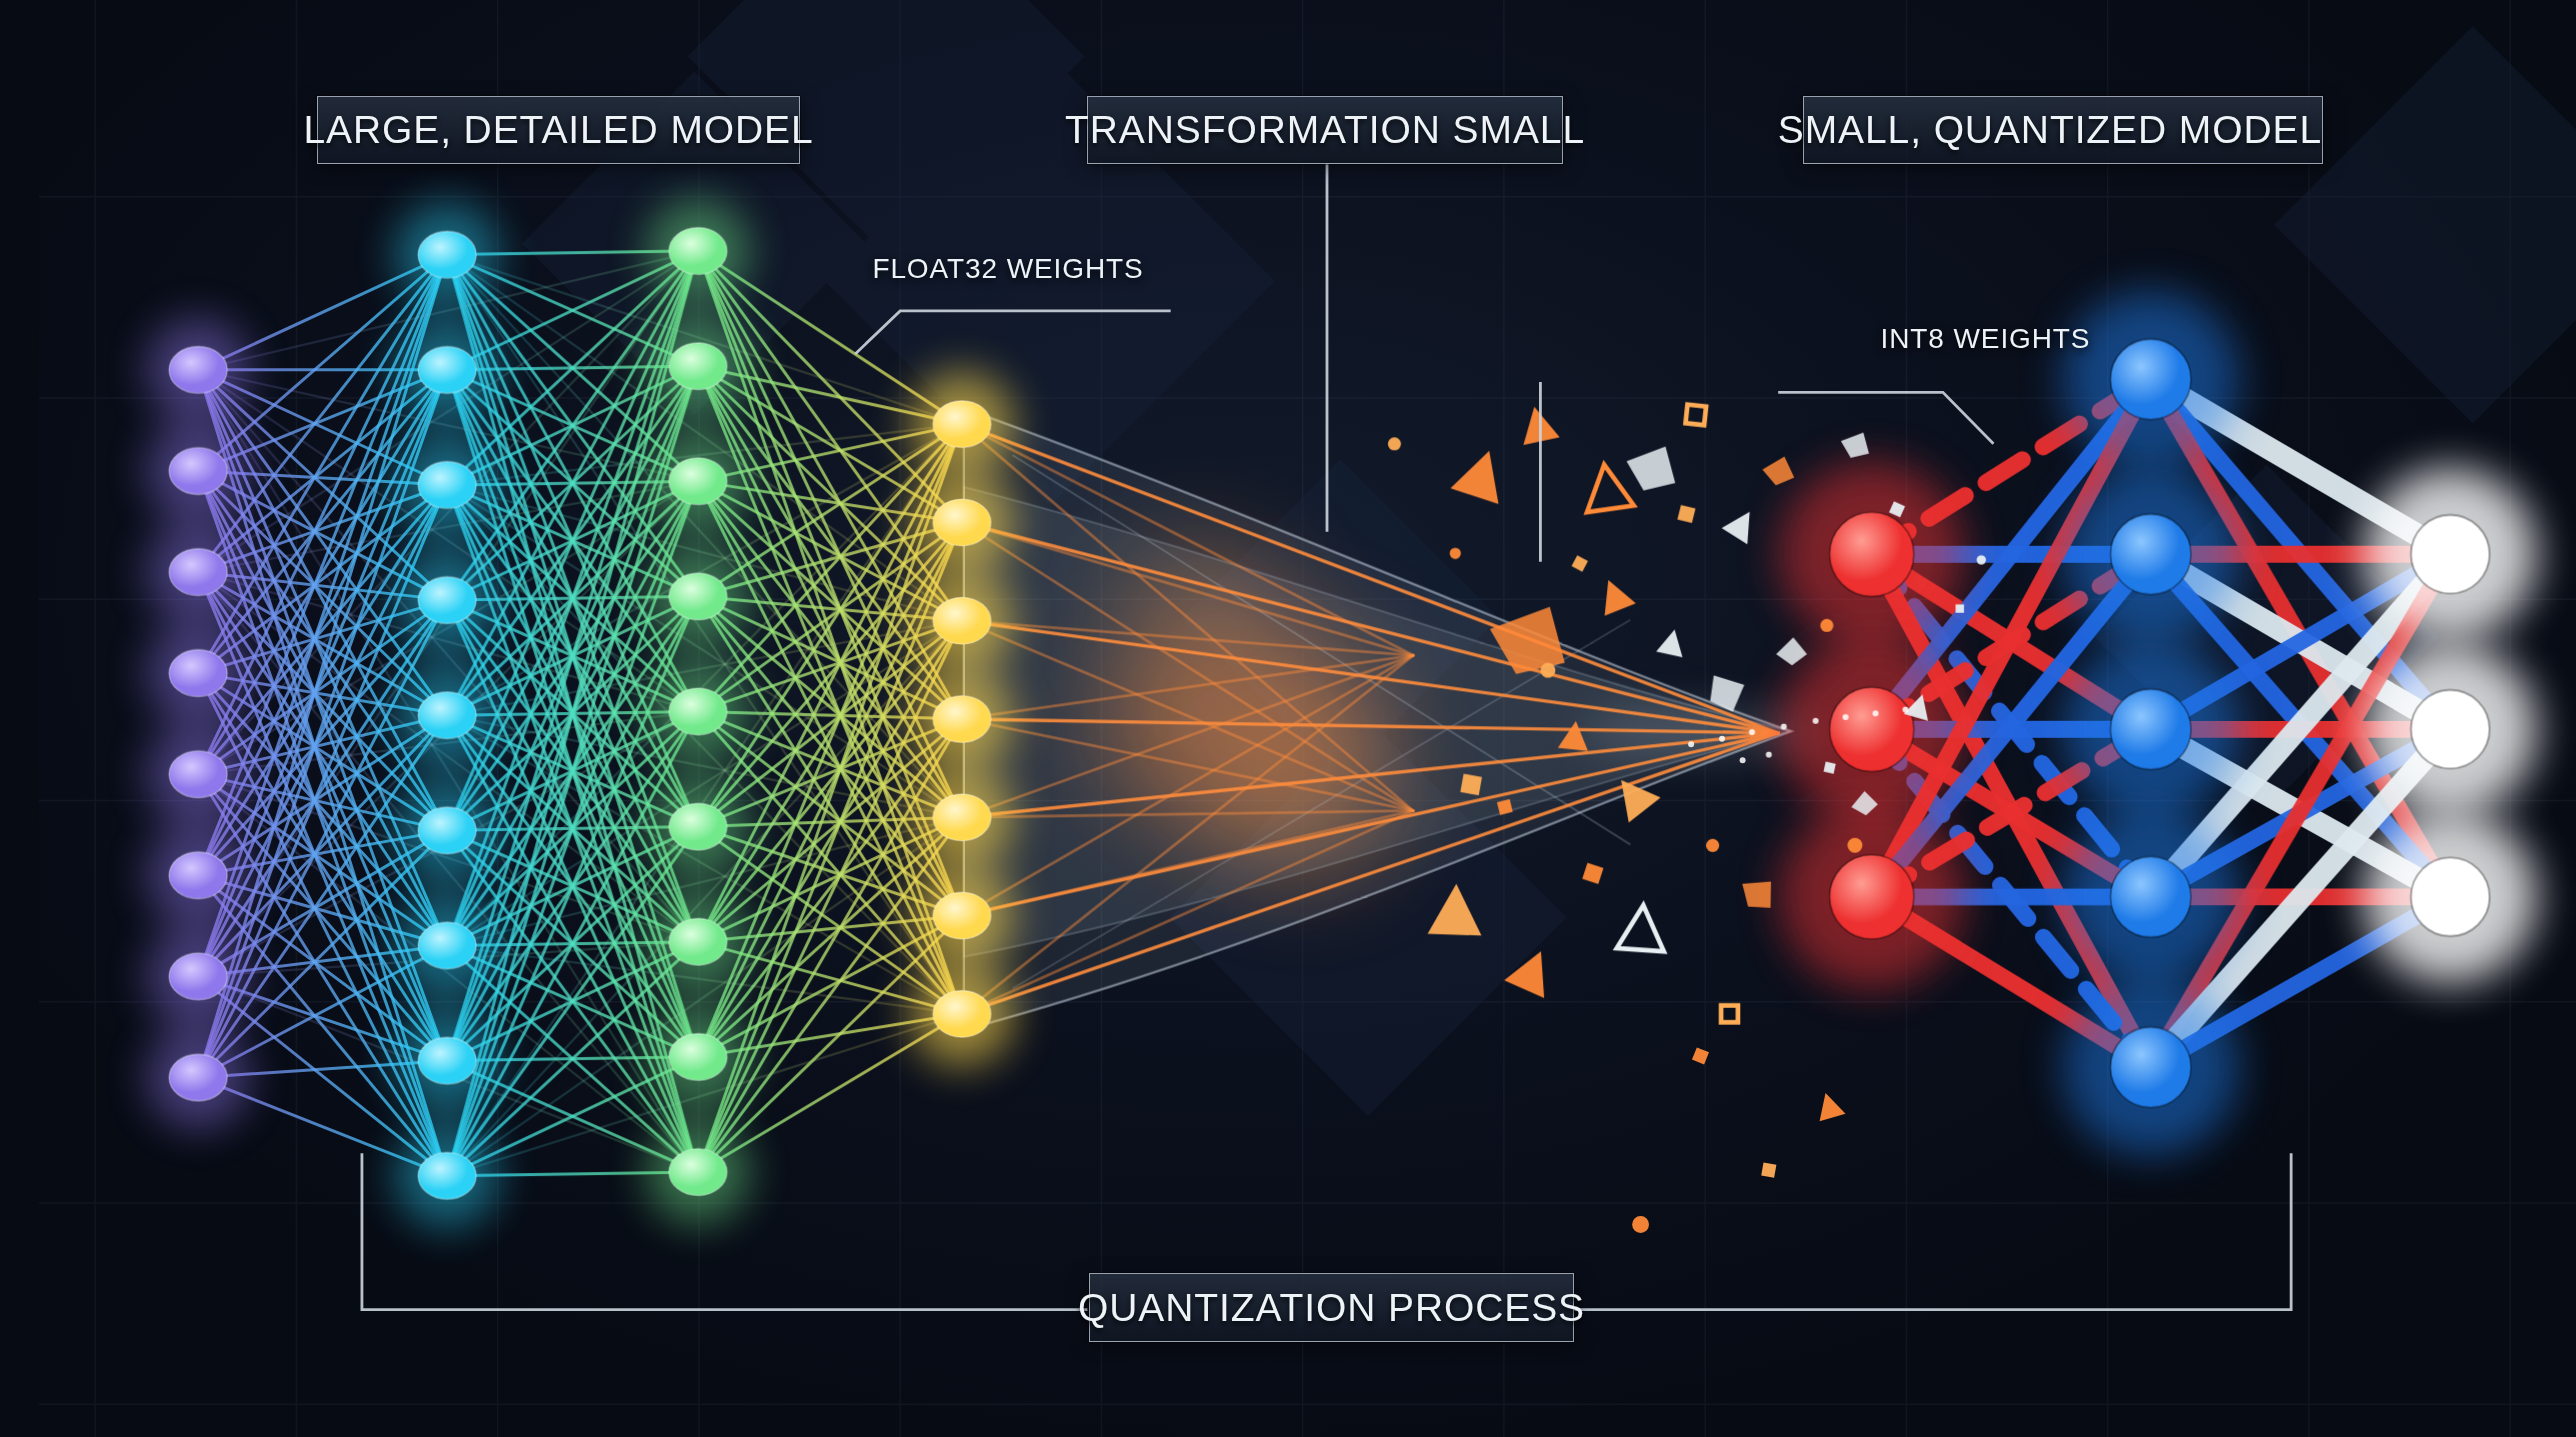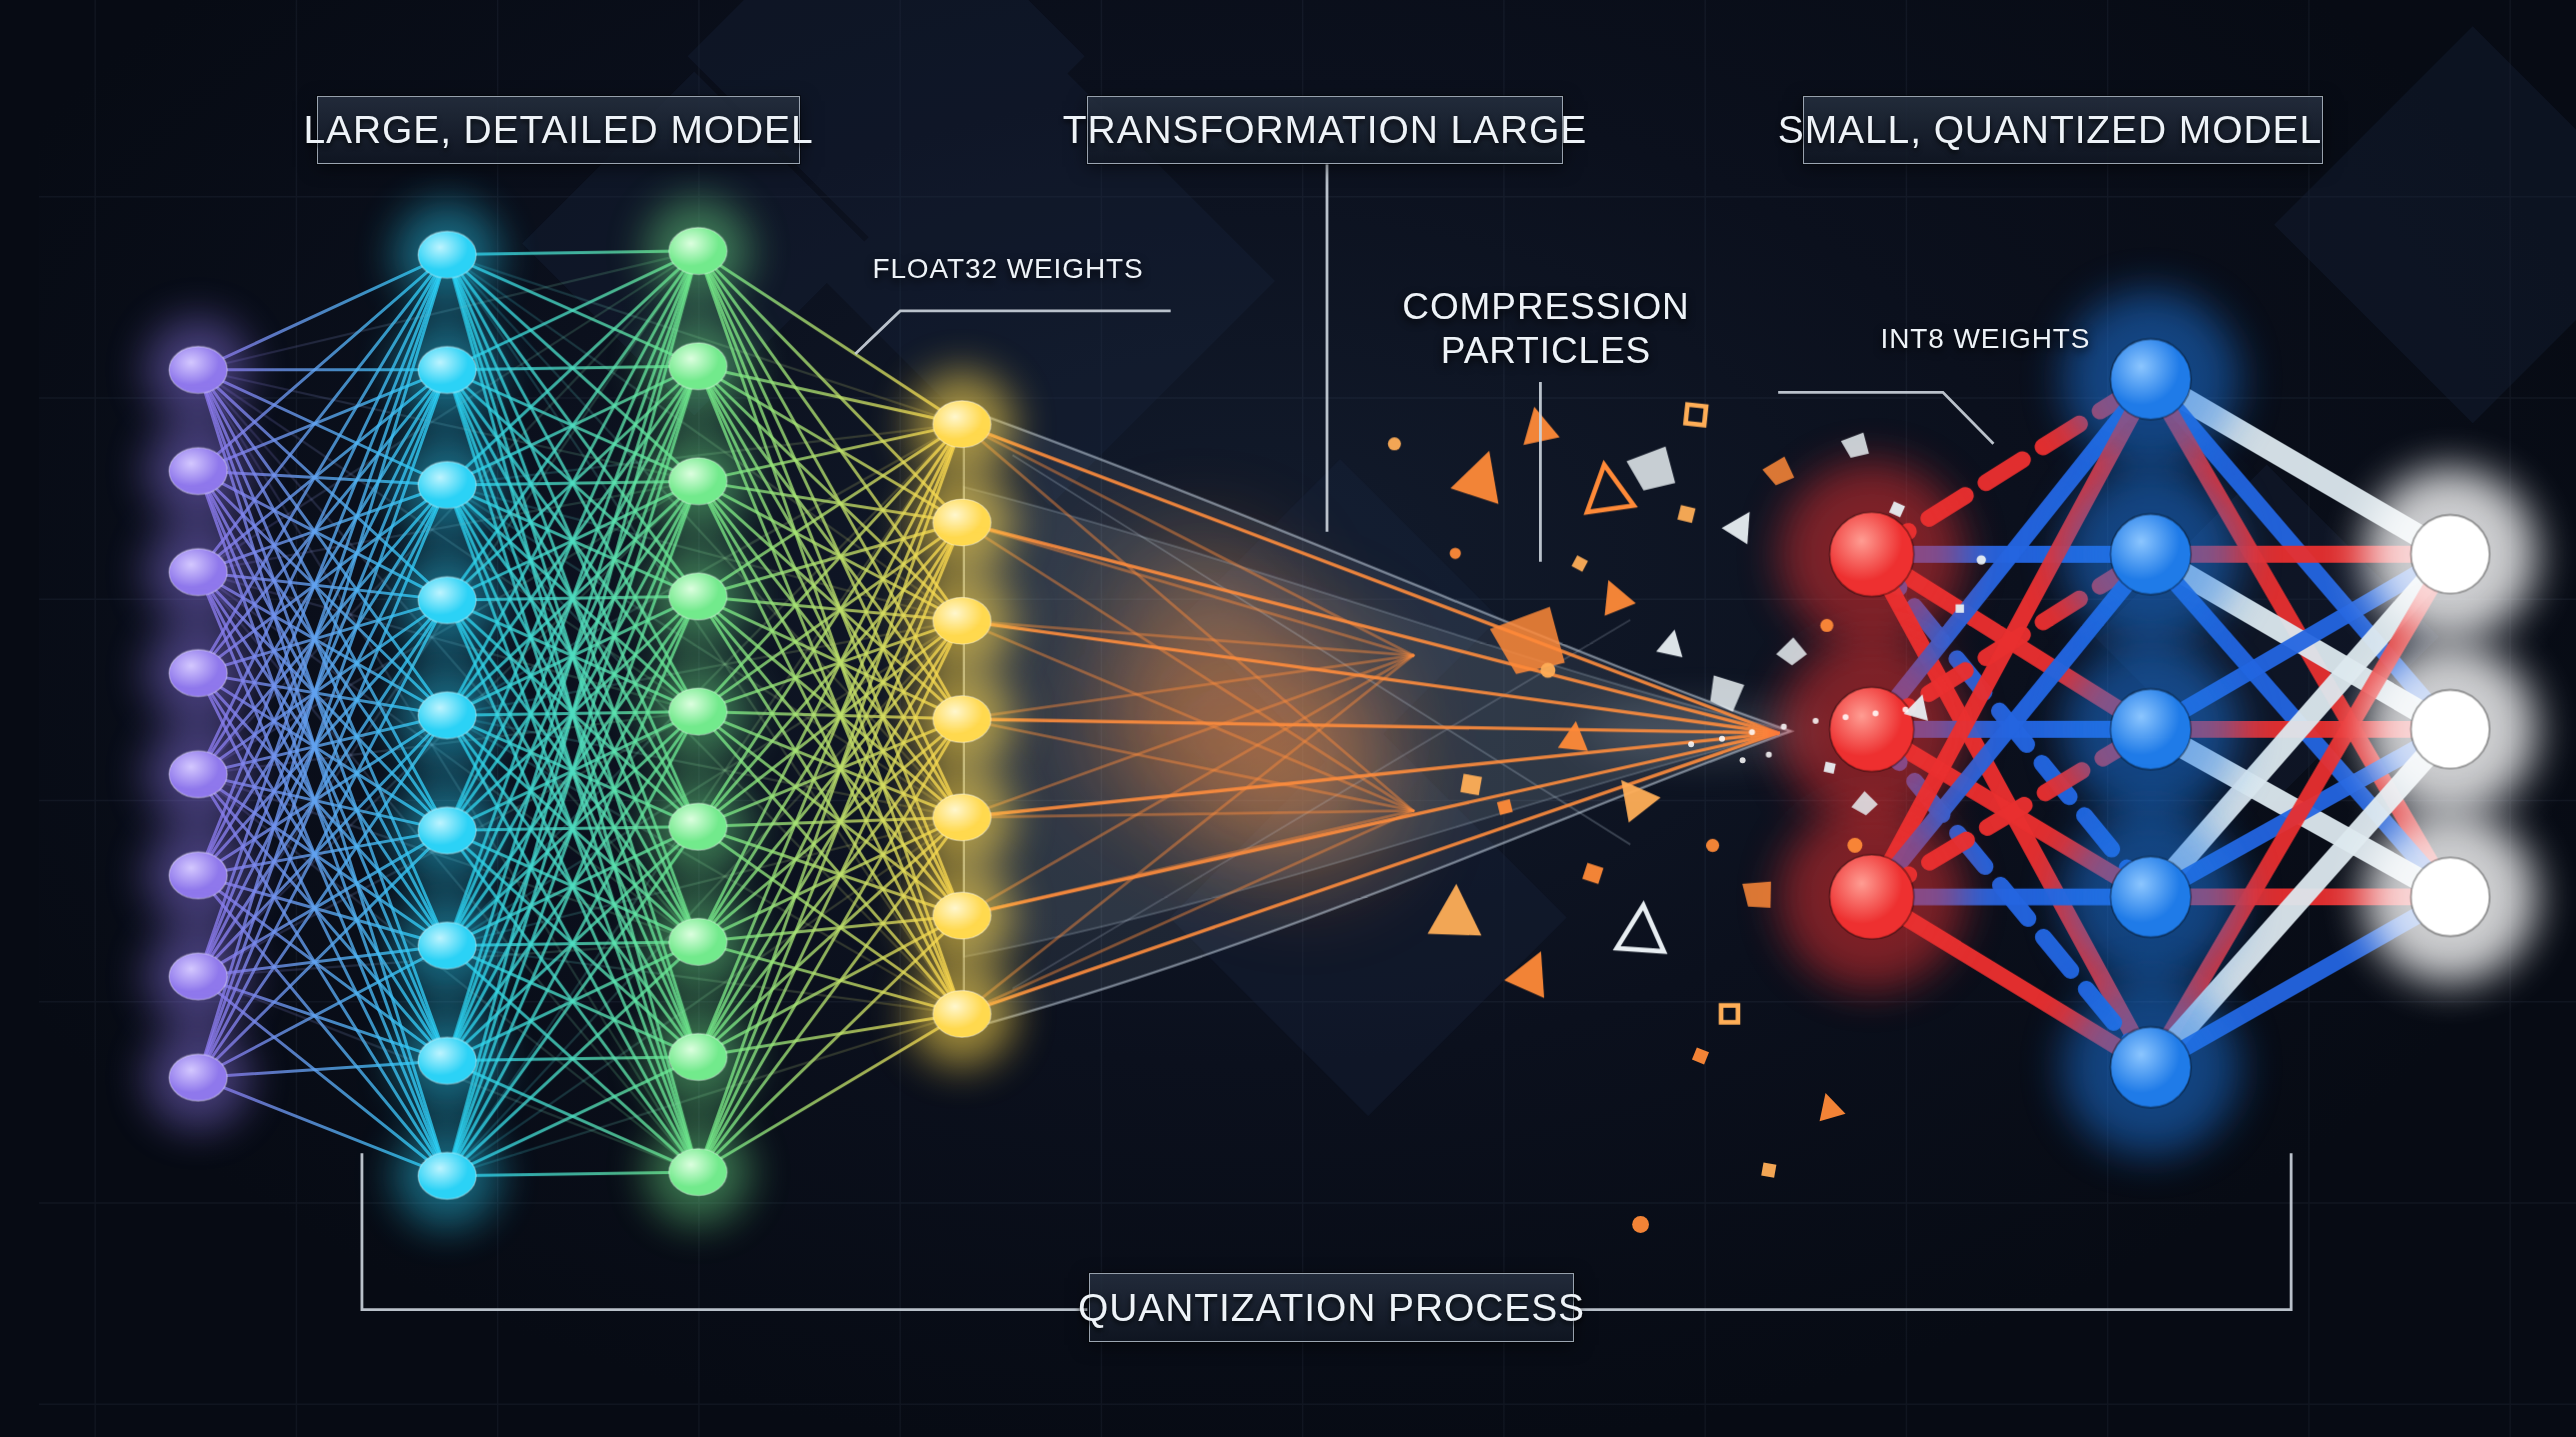--- a/index.html
+++ b/index.html
@@ -606,33 +606,29 @@
         <polyline points="345,1232 345,1399 1120,1399"></polyline>
         <polyline points="1640,1399 2406,1399 2406,1232"></polyline>
       </g>
     </svg>
 
   <div class="panel" style="left:278px;top:96px;width:481px;height:66px;">
     <span>LARGE, DETAILED MODEL</span>
   </div>
 
   <div class="panel" style="left:1048px;top:96px;width:474px;height:66px;">
-    <span>TRANSFORMATION LARGE</span>
+    <span>TRANSFORMATION SMALL</span>
   </div>
 
   <div class="panel" style="left:1764px;top:96px;width:518px;height:66px;justify-content:flex-end;">
     <span>SMALL, QUANTIZED MODEL</span>
   </div>
 
   <div class="float-label" style="left:782px;top:253px;width:374px;">FLOAT32 WEIGHTS</div>
 
-  <div class="float-label" style="left:1357px;top:285px;width:300px;font-size:37px;">
-    <span class="ln">COMPRESSION</span>
-    <span class="ln">PARTICLES</span>
-  </div>
 
   <div class="float-label" style="left:1792px;top:323px;width:309px;">INT8 WEIGHTS</div>
 
   <div class="panel" style="left:1050px;top:1273px;width:483px;height:67px;text-align:right;">
     <span>QUANTIZATION PROCESS</span>
   </div>
 
 </div>
 
 

